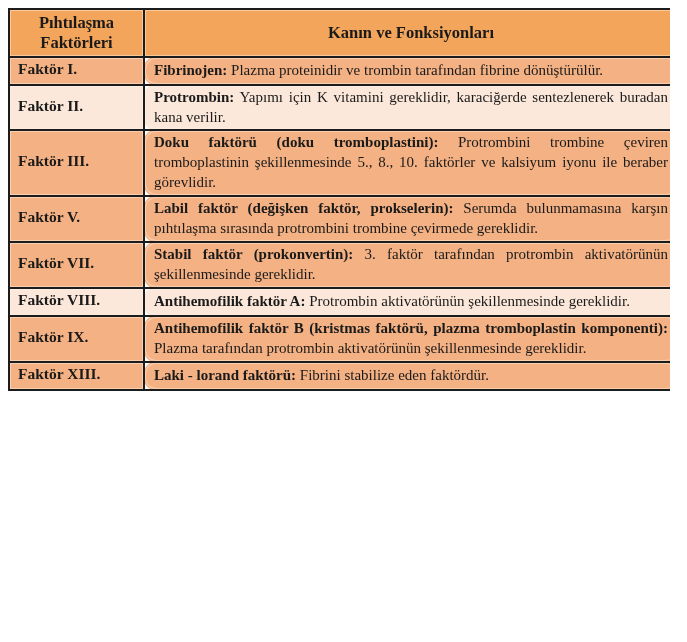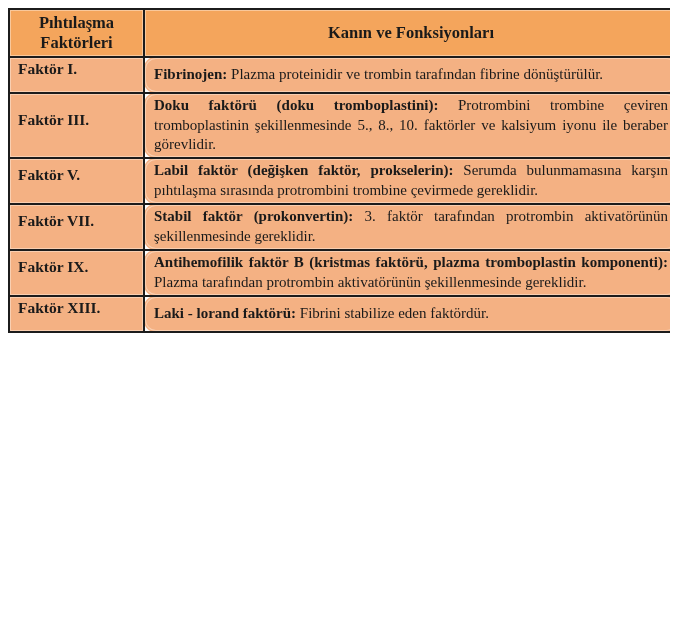--- a/index.html
+++ b/index.html
@@ -30,21 +30,21 @@
   }
   th{
     background:var(--header-bg);
     font-size:16.5px;line-height:1.2;font-weight:bold;
     text-align:center;vertical-align:middle;
     padding:3px 4px;
   }
   td.factor-cell{
     font-weight:bold;font-size:15.5px;
     vertical-align:middle;text-align:left;
-    padding:2px 6px 14px 8px;
+    padding:2px 6px 6px 8px;
     white-space:nowrap;
   }
   td.desc-cell{
     font-size:15px;line-height:1.33;
     text-align:justify;vertical-align:middle;
     padding:2px 9px;
     border-radius:11px;
   }
   td.desc-cell .term{font-weight:bold;}
   tr.shade-dark td{background:var(--row-dark);}
@@ -63,31 +63,39 @@
       <tr>
         <th>Pıhtılaşma Faktörleri</th>
         <th>Kanın ve Fonksiyonları</th>
       </tr>
     </thead>
     <tbody id="table-body">
         <tr class="shade-dark">
     <td class="factor-cell">Faktör I.</td>
     <td class="desc-cell"><b class="term">Fibrinojen:</b> <span>Plazma proteinidir ve trombin tarafından fibrine dönüştürülür.</span></td>
   </tr>
+        <tr class="shade-light">
+    <td class="factor-cell">Faktör II.</td>
+    <td class="desc-cell"><b class="term">Protrombin:</b> <span>Yapımı için K vitamini gereklidir, karaciğerde sentezlenerek buradan kana verilir.</span></td>
+  </tr>
         <tr class="shade-dark">
     <td class="factor-cell">Faktör III.</td>
     <td class="desc-cell"><b class="term">Doku faktörü (doku tromboplastini):</b> <span>Protrombini trombine çeviren tromboplastinin şekillenmesinde 5., 8., 10. faktörler ve kalsiyum iyonu ile beraber görevlidir.</span></td>
   </tr>
         <tr class="shade-dark">
     <td class="factor-cell">Faktör V.</td>
     <td class="desc-cell"><b class="term">Labil faktör (değişken faktör, prokselerin):</b> <span>Serumda bulunmamasına karşın pıhtılaşma sırasında protrombini trombine çevirmede gereklidir.</span></td>
   </tr>
         <tr class="shade-dark">
     <td class="factor-cell">Faktör VII.</td>
     <td class="desc-cell"><b class="term">Stabil faktör (prokonvertin):</b> <span>3. faktör tarafından protrombin aktivatörünün şekillenmesinde gereklidir.</span></td>
+  </tr>
+        <tr class="shade-light">
+    <td class="factor-cell">Faktör VIII.</td>
+    <td class="desc-cell"><b class="term">Antihemofilik faktör A:</b> <span>Protrombin aktivatörünün şekillenmesinde gereklidir.</span></td>
   </tr>
         <tr class="shade-dark">
     <td class="factor-cell">Faktör IX.</td>
     <td class="desc-cell"><b class="term">Antihemofilik faktör B (kristmas faktörü, plazma tromboplastin komponenti):</b> <span>Plazma tarafından protrombin aktivatörünün şekillenmesinde gereklidir.</span></td>
   </tr>
         <tr class="shade-dark">
     <td class="factor-cell">Faktör XIII.</td>
     <td class="desc-cell"><b class="term">Laki - lorand faktörü:</b> <span>Fibrini stabilize eden faktördür.</span></td>
   </tr>
       </tbody>

